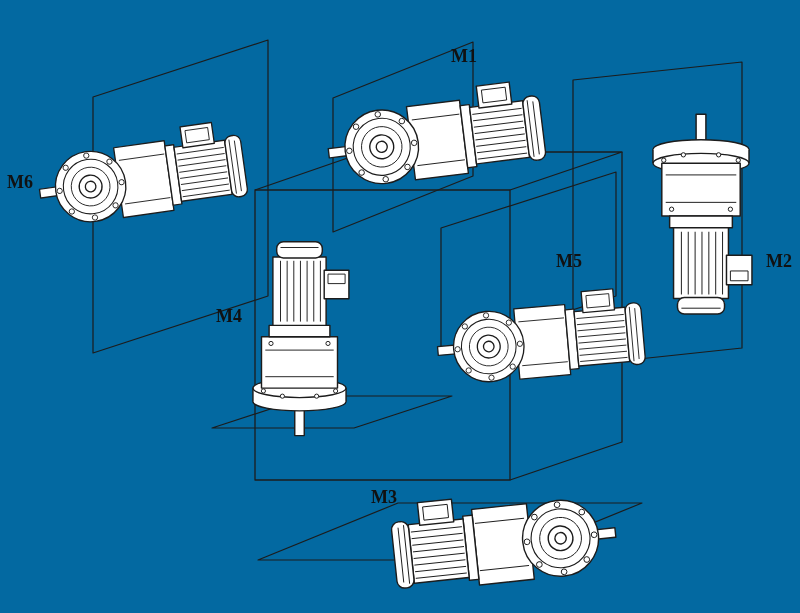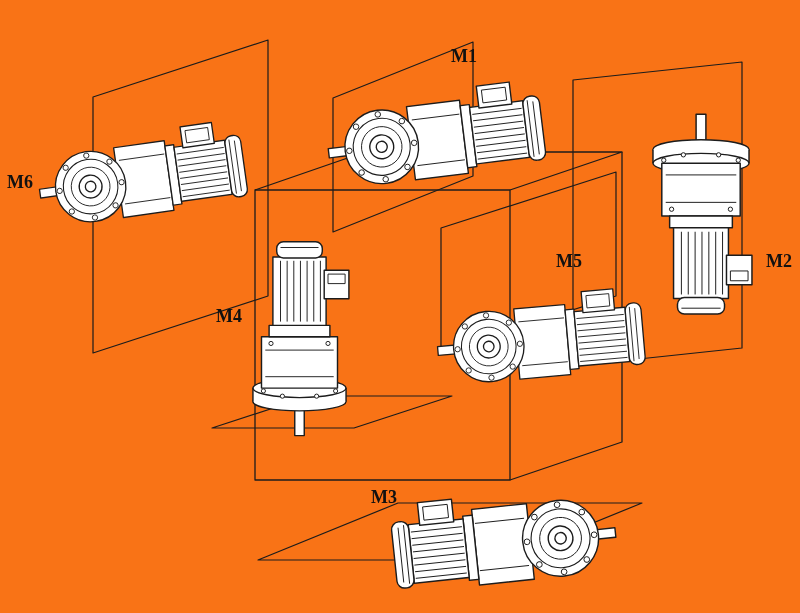--- a/index.html
+++ b/index.html
@@ -1,17 +1,17 @@
 <!DOCTYPE html>
 <html><head>
 <meta charset="utf-8">
 <style>
   html,body{margin:0;padding:0;background:#ffffff;}
   .stage{
-    position:relative;width:800px;height:613px;background:#f97316;
+    position:relative;width:800px;height:613px;background:#0369a1;
     font-family:"Liberation Serif", serif;overflow:hidden;
   }
   svg{display:block;}
   .edge{fill:none;stroke:#1c1c1c;stroke-width:1.3;stroke-linejoin:round;}
   .plane{fill:none;stroke:#1c1c1c;stroke-width:1.2;stroke-linejoin:round;}
   .pos-label{font:bold 18px "Liberation Serif", serif;fill:#111111;text-anchor:middle;}
 </style>
 </head>
 <body>
 

